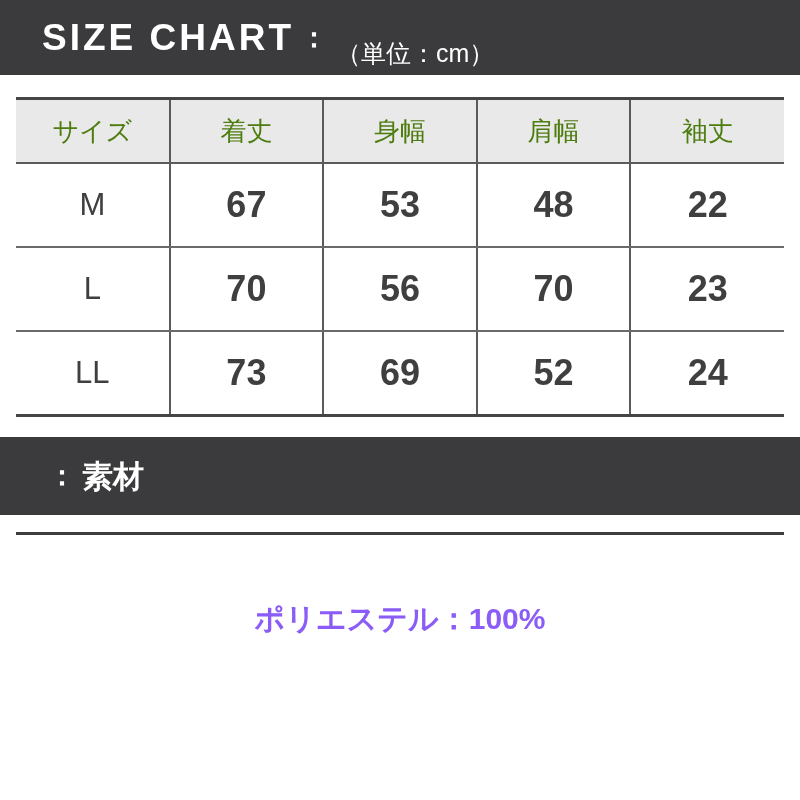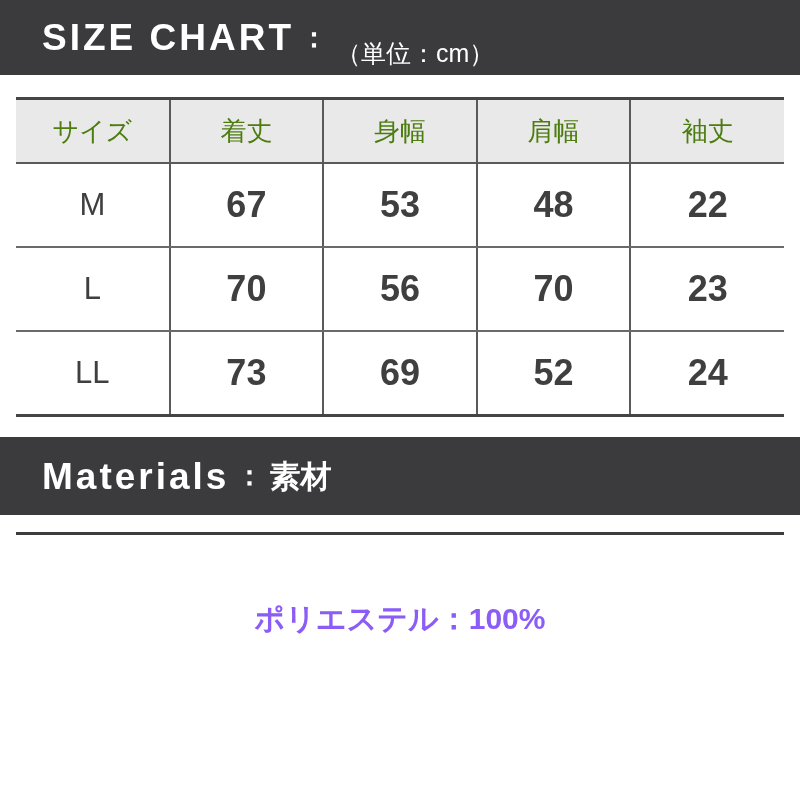--- a/index.html
+++ b/index.html
@@ -91,20 +91,19 @@
       <td>52</td>
       <td>24</td>
     </tr>
   </tbody>
 </table>
 
 <div class="note">
 </div>
 
 <header class="bar bar-materials">
-  <span class="title-en">Materials</span>
   <span class="title-sep">：</span>
   <span class="title-ja">素材</span>
 </header>
 
 <hr class="rule rule-upper">
 
 <p class="material-value">ポリエステル：100%</p>
 
 </body></html>

